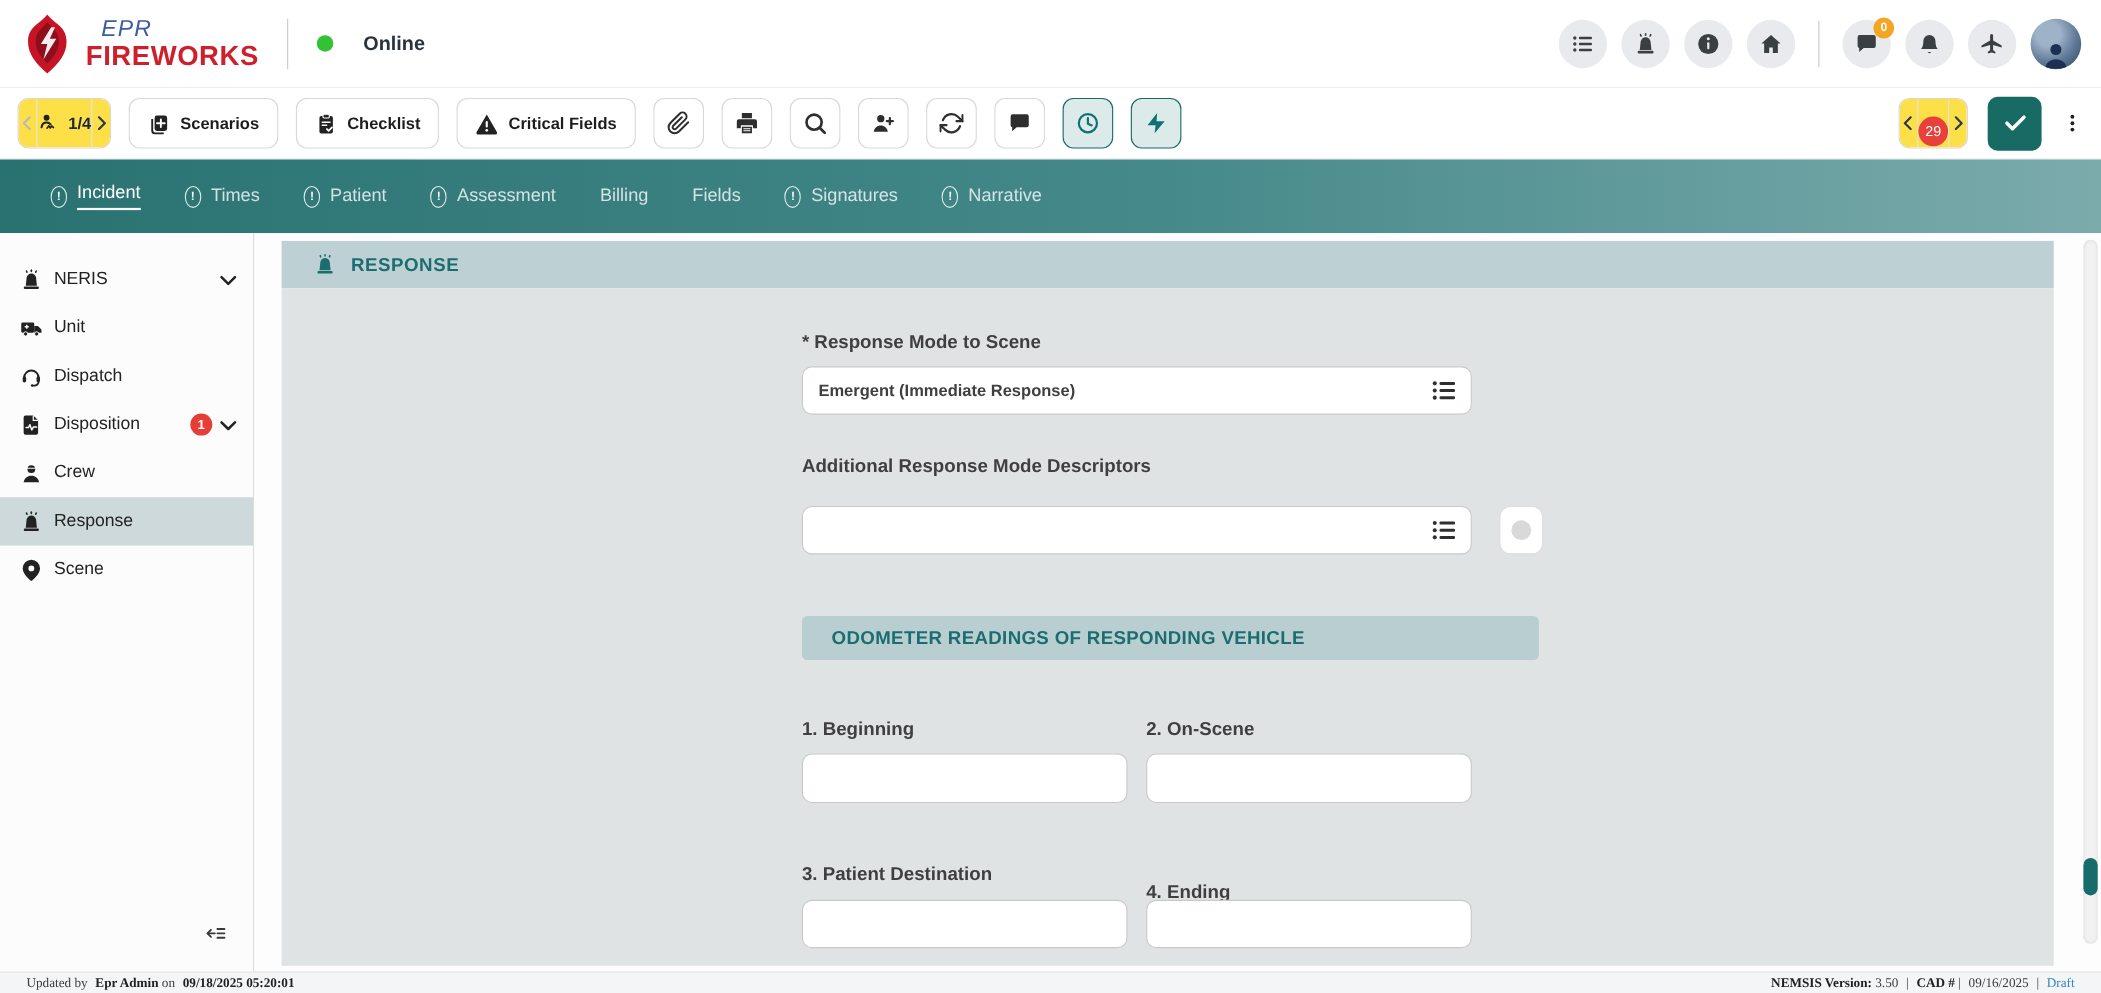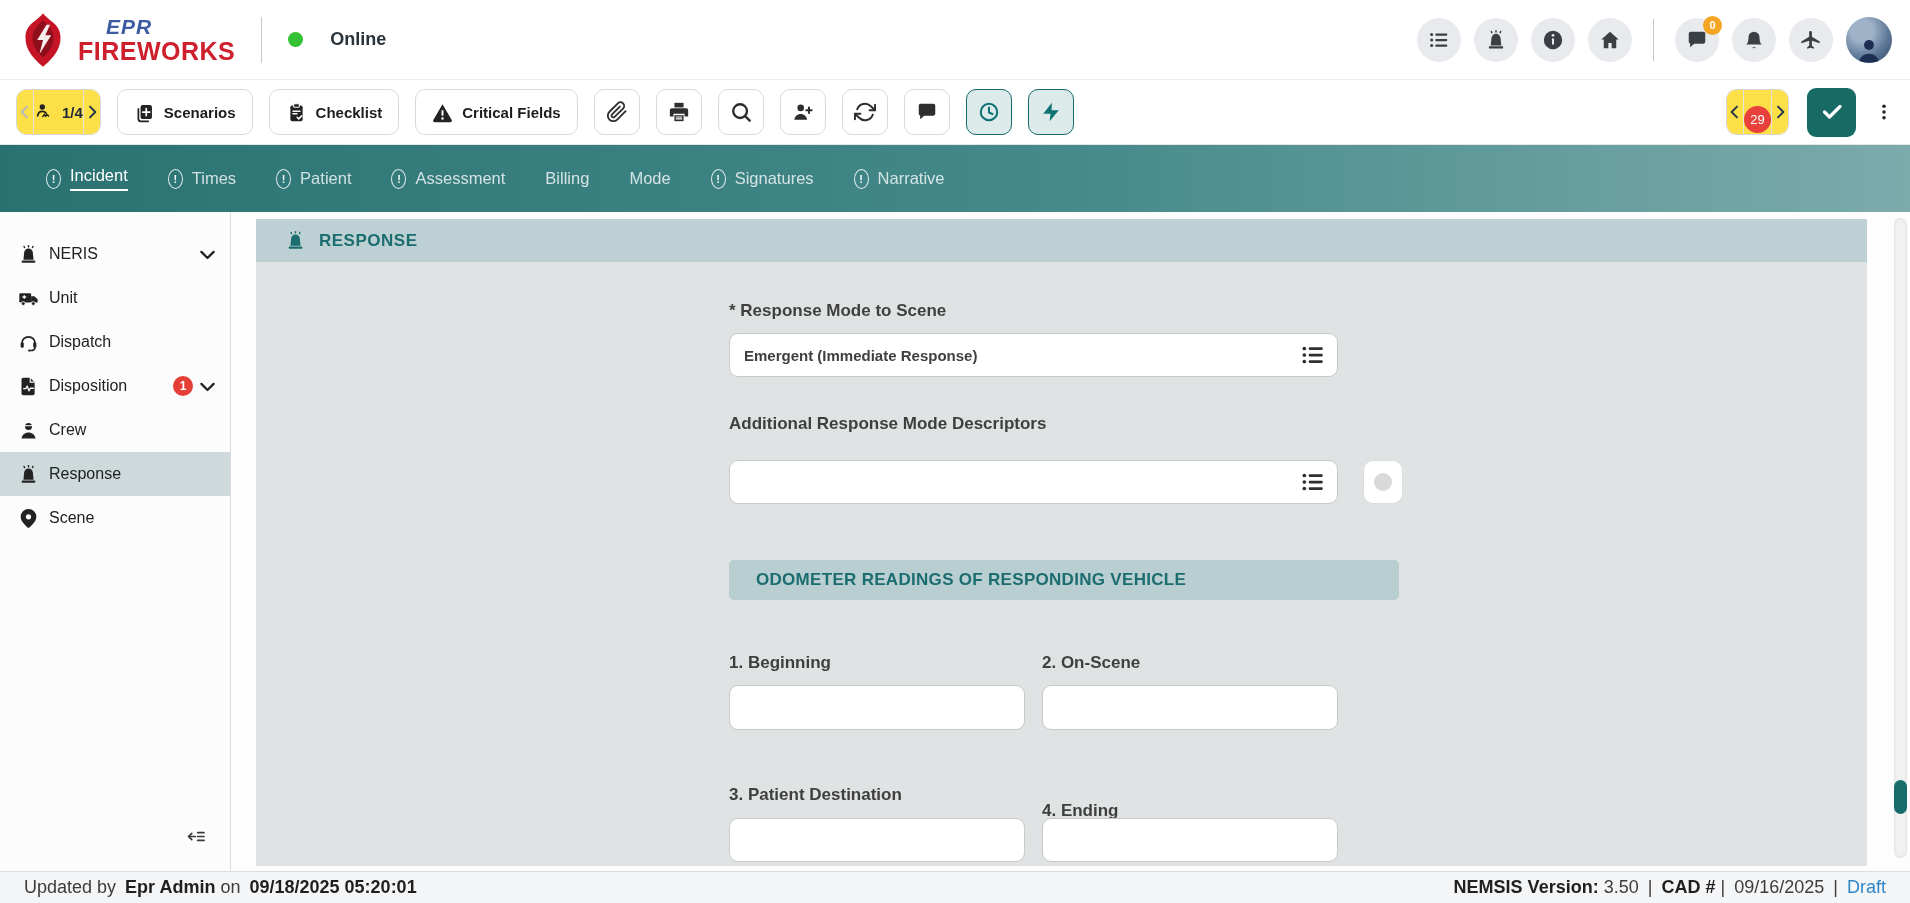--- a/index.html
+++ b/index.html
@@ -4,21 +4,21 @@
 <style>
   * { margin:0; padding:0; box-sizing:border-box; }
   html,body { width:1910px; height:903px; overflow:hidden; }
   body { font-family:"Liberation Sans", sans-serif; background:#fff; color:#2b2b2b; }
   .app { position:absolute; inset:0; display:flex; flex-direction:column; }
 
   
   .topbar { height:80px; background:#fff; display:flex; align-items:center; padding:0 18px; border-bottom:1px solid #eee; flex:0 0 auto; }
   .brand { display:flex; align-items:center; gap:10px; }
   .brand-text { display:flex; flex-direction:column; line-height:1; }
-  .brand-epr { font-style:italic; font-weight:700; font-size:21px; color:#3c5ba2; letter-spacing:1px; margin-left:28px; }
+  .brand-epr { font-style:italic; font-weight:400; font-size:21px; color:#3c5ba2; letter-spacing:1px; margin-left:14px; }
   .brand-fw { font-weight:800; font-size:25px; color:#ce1f2d; letter-spacing:.5px; margin-top:2px; }
   .v-div { width:1px; height:46px; background:#c9c9c9; margin:0 26px; }
   .status { display:flex; align-items:center; gap:27px; }
   .status-dot { width:15px; height:15px; border-radius:50%; background:#34c234; }
   .status-label { font-size:18px; font-weight:600; color:#28333c; }
   .top-actions { margin-left:auto; display:flex; align-items:center; gap:13px; }
   .circle-btn { width:44px; height:44px; border-radius:50%; background:#e8eaed; border:none; display:flex; align-items:center; justify-content:center; color:#3a3f44; cursor:pointer; position:relative; }
   .circle-btn svg { width:22px; height:22px; }
   .top-div { width:1px; height:42px; background:#c9c9c9; margin:0 8px; }
   .mini-badge { position:absolute; top:-2px; right:-3px; min-width:19px; height:19px; border-radius:10px; background:#f5a524; color:#fff; font-size:11px; font-weight:700; display:flex; align-items:center; justify-content:center; padding:0 4px; }
@@ -81,21 +81,21 @@
   .side-circle-btn { position:absolute; left:634px; width:40px; border:1px solid #dcdcdc; border-radius:10px; background:#fff; cursor:pointer; display:flex; align-items:center; justify-content:center; }
   .side-circle-btn .dot { width:18px; height:18px; border-radius:50%; background:#d9d9d9; }
   .sub-banner { position:absolute; left:0; top:298px; width:670px; height:40px; background:#b9ced1; border-radius:5px; display:flex; align-items:center; padding-left:27px; }
   .sub-banner-title { font-size:17px; font-weight:700; letter-spacing:.3px; color:#1b6d70; }
 
   
   .scroll-track { position:absolute; right:3px; top:6px; width:13px; height:640px; background:#f1f1f1; border-radius:7px; box-shadow:inset 0 0 3px rgba(0,0,0,.12); }
   .scroll-thumb { position:absolute; left:0; top:562px; width:13px; height:34px; border-radius:7px; background:#176b6b; cursor:pointer; }
 
   
-  .footer { height:32px; flex:0 0 auto; background:#f4f5f7; border-top:1px solid #ddd; display:flex; align-items:center; justify-content:space-between; padding:0 24px; font-size:18px; color:#3c3c3c; }
+  .footer { height:20px; flex:0 0 auto; background:#f4f5f7; border-top:1px solid #ddd; display:flex; align-items:center; justify-content:space-between; padding:0 24px; font-size:12px; color:#3c3c3c;font-family:Liberation Serif, serif; }
   .footer b { color:#1f1f1f; }
   .foot-left span, .foot-right span { margin-right:4px; }
   .draft-link { color:#2f86c8; cursor:pointer; text-decoration:none; }
 </style>
 </head>
 <body>
 
 <div class="app">
 
   <header class="topbar">
@@ -318,21 +318,21 @@
       <span class="tab-label">Patient</span>
     </button>
     <button class="tab">
       <span class="warn-pill">!</span>
       <span class="tab-label">Assessment</span>
     </button>
     <button class="tab">
       <span class="tab-label">Billing</span>
     </button>
     <button class="tab">
-      <span class="tab-label">Mode</span>
+      <span class="tab-label">Fields</span>
     </button>
     <button class="tab">
       <span class="warn-pill">!</span>
       <span class="tab-label">Signatures</span>
     </button>
     <button class="tab">
       <span class="warn-pill">!</span>
       <span class="tab-label">Narrative</span>
     </button>
   </nav>

